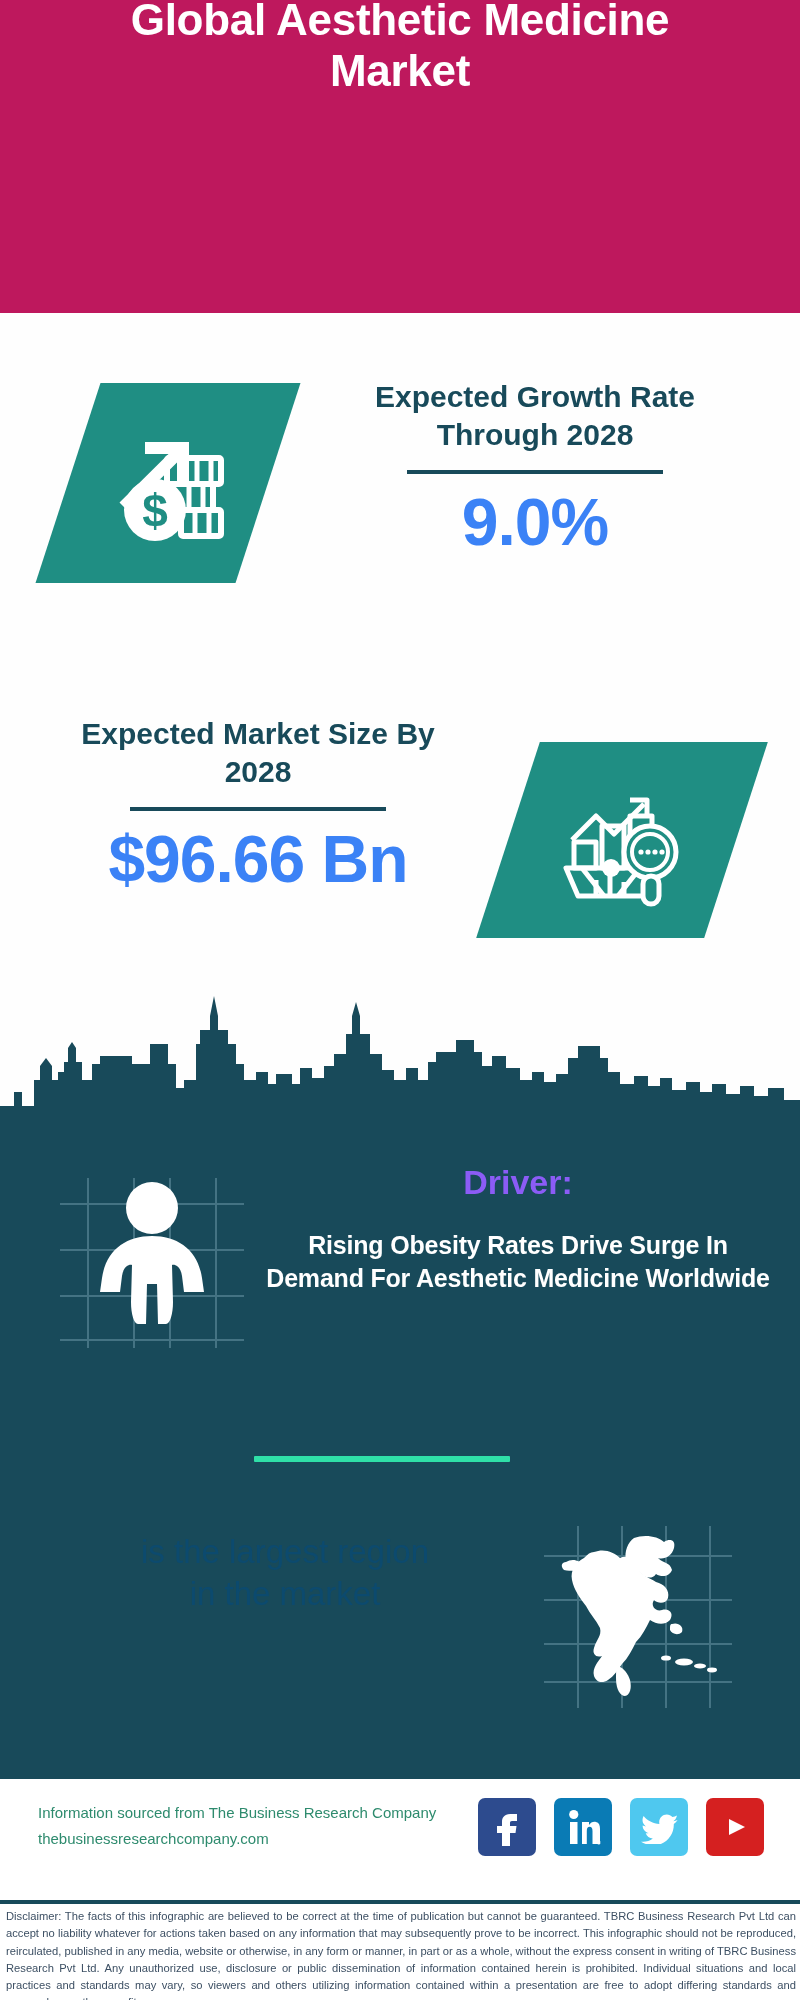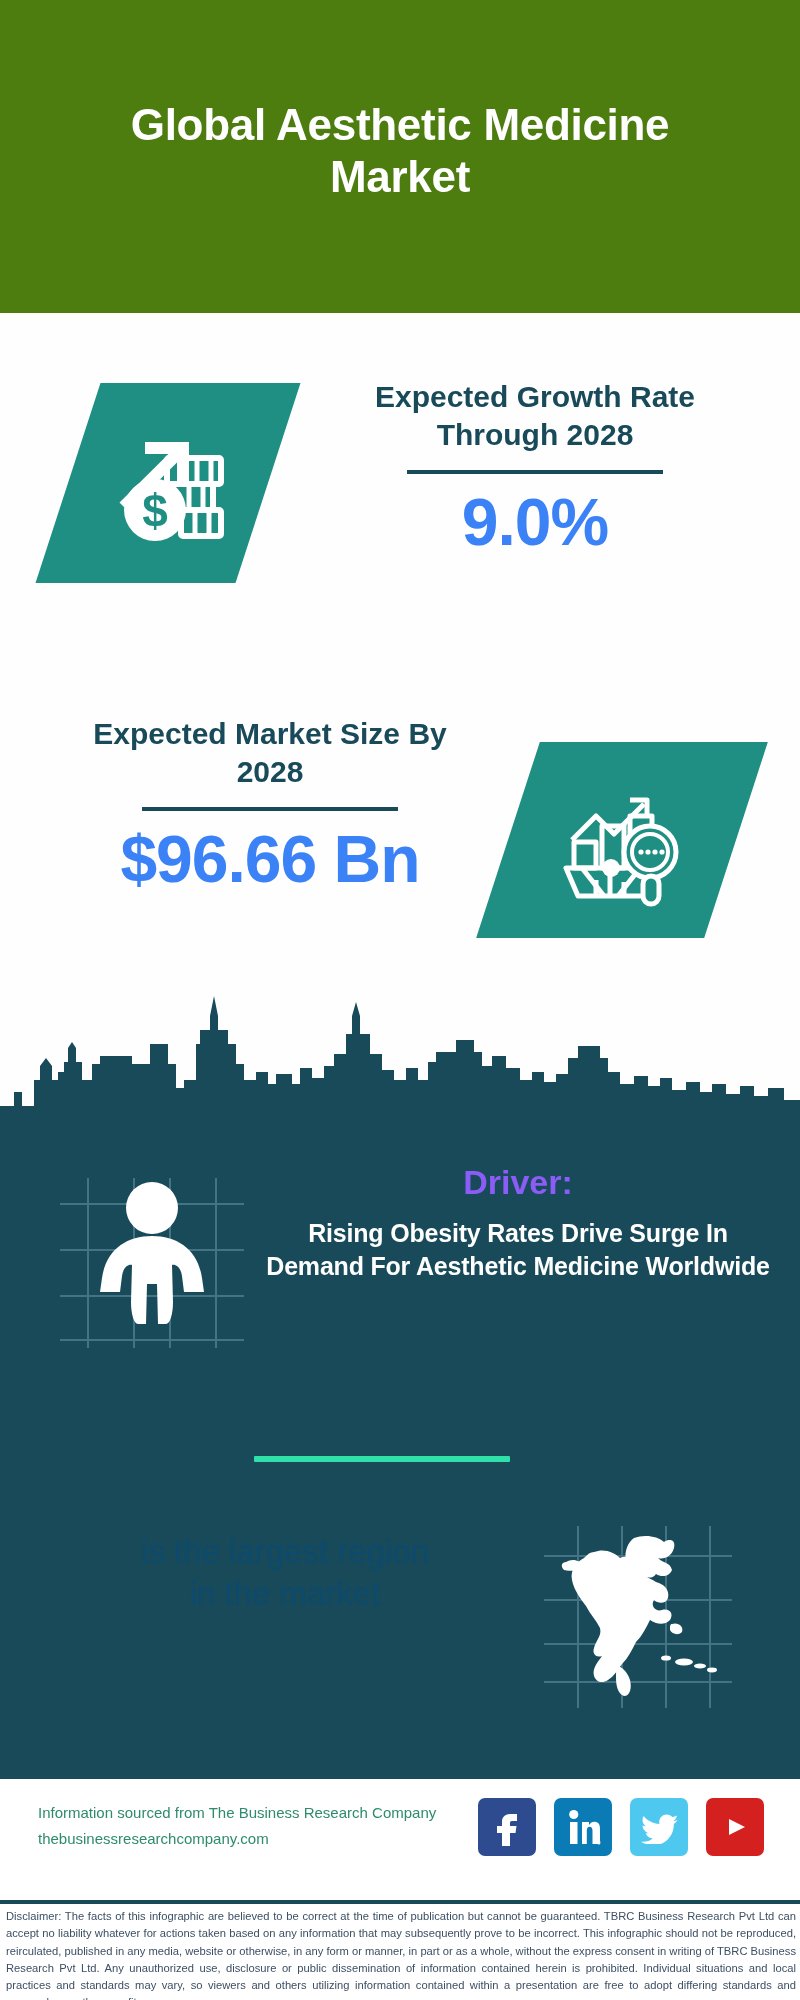--- a/index.html
+++ b/index.html
@@ -8,22 +8,22 @@
     font-family:"Liberation Sans", sans-serif;
     background:#ffffff;
     width:800px; height:2000px;
     position:relative; overflow:hidden;
   }
   .page{ position:relative; width:800px; height:2000px; background:#fff; }
 
   
   .header{
     position:absolute; left:0; top:0; width:800px; height:313px;
-    background:#4d7c0f;
-    display:flex; align-items:center; justify-content:center;
+    background:#be185d;
+    display:flex; align-items:flex-start; justify-content:center;
   }
   .header-title{
     color:#ffffff; font-weight:bold; font-size:44px; line-height:1.16;
     text-align:center; letter-spacing:-0.3px; padding:0 60px;
     transform:translateY(-6px);
   }
 
   
   .white-block{
     position:absolute; left:0; top:313px; width:800px; height:810px;
@@ -51,21 +51,21 @@
   .stat-rule{
     height:4px; background:#184a5a; margin:16px auto 0; width:256px;
   }
   .stat-value{
     color:#3b82f6; font-weight:bold; font-size:66px; line-height:1.1;
     margin-top:12px; letter-spacing:-1px;
   }
 
   
   .size-text{
-    position:absolute; left:60px; top:715px; width:420px; text-align:center;
+    position:absolute; left:48px; top:715px; width:420px; text-align:center;
   }
   .size-plate{ left:508px; top:742px; width:228px; height:196px; }
 
   
   .dark-section{
     position:absolute; left:0; top:1123px; width:800px; height:656px;
     background:#184a5a;
   }
   .skyline{
     position:absolute; left:0; top:988px; width:800px; height:140px;
@@ -79,21 +79,21 @@
   .map-icon-wrap{ left:538px; top:1512px; width:200px; height:196px; }
 
   .driver-text{
     position:absolute; left:258px; top:1162px; width:520px; text-align:center;
   }
   .driver-label{
     color:#8b5cf6; font-weight:bold; font-size:34px; line-height:1.2;
   }
   .driver-body{
     color:#ffffff; font-weight:bold; font-size:25px; line-height:1.33;
-    margin-top:14px; letter-spacing:-0.2px;
+    margin-top:26px; letter-spacing:-0.2px;
   }
 
   .mint-divider{
     position:absolute; left:254px; top:1456px; width:256px; height:6px;
     background:#2fe0a8; border-radius:1px;
   }
 
   .region-text{
     position:absolute; left:40px; top:1530px; width:490px; text-align:center;
   }

